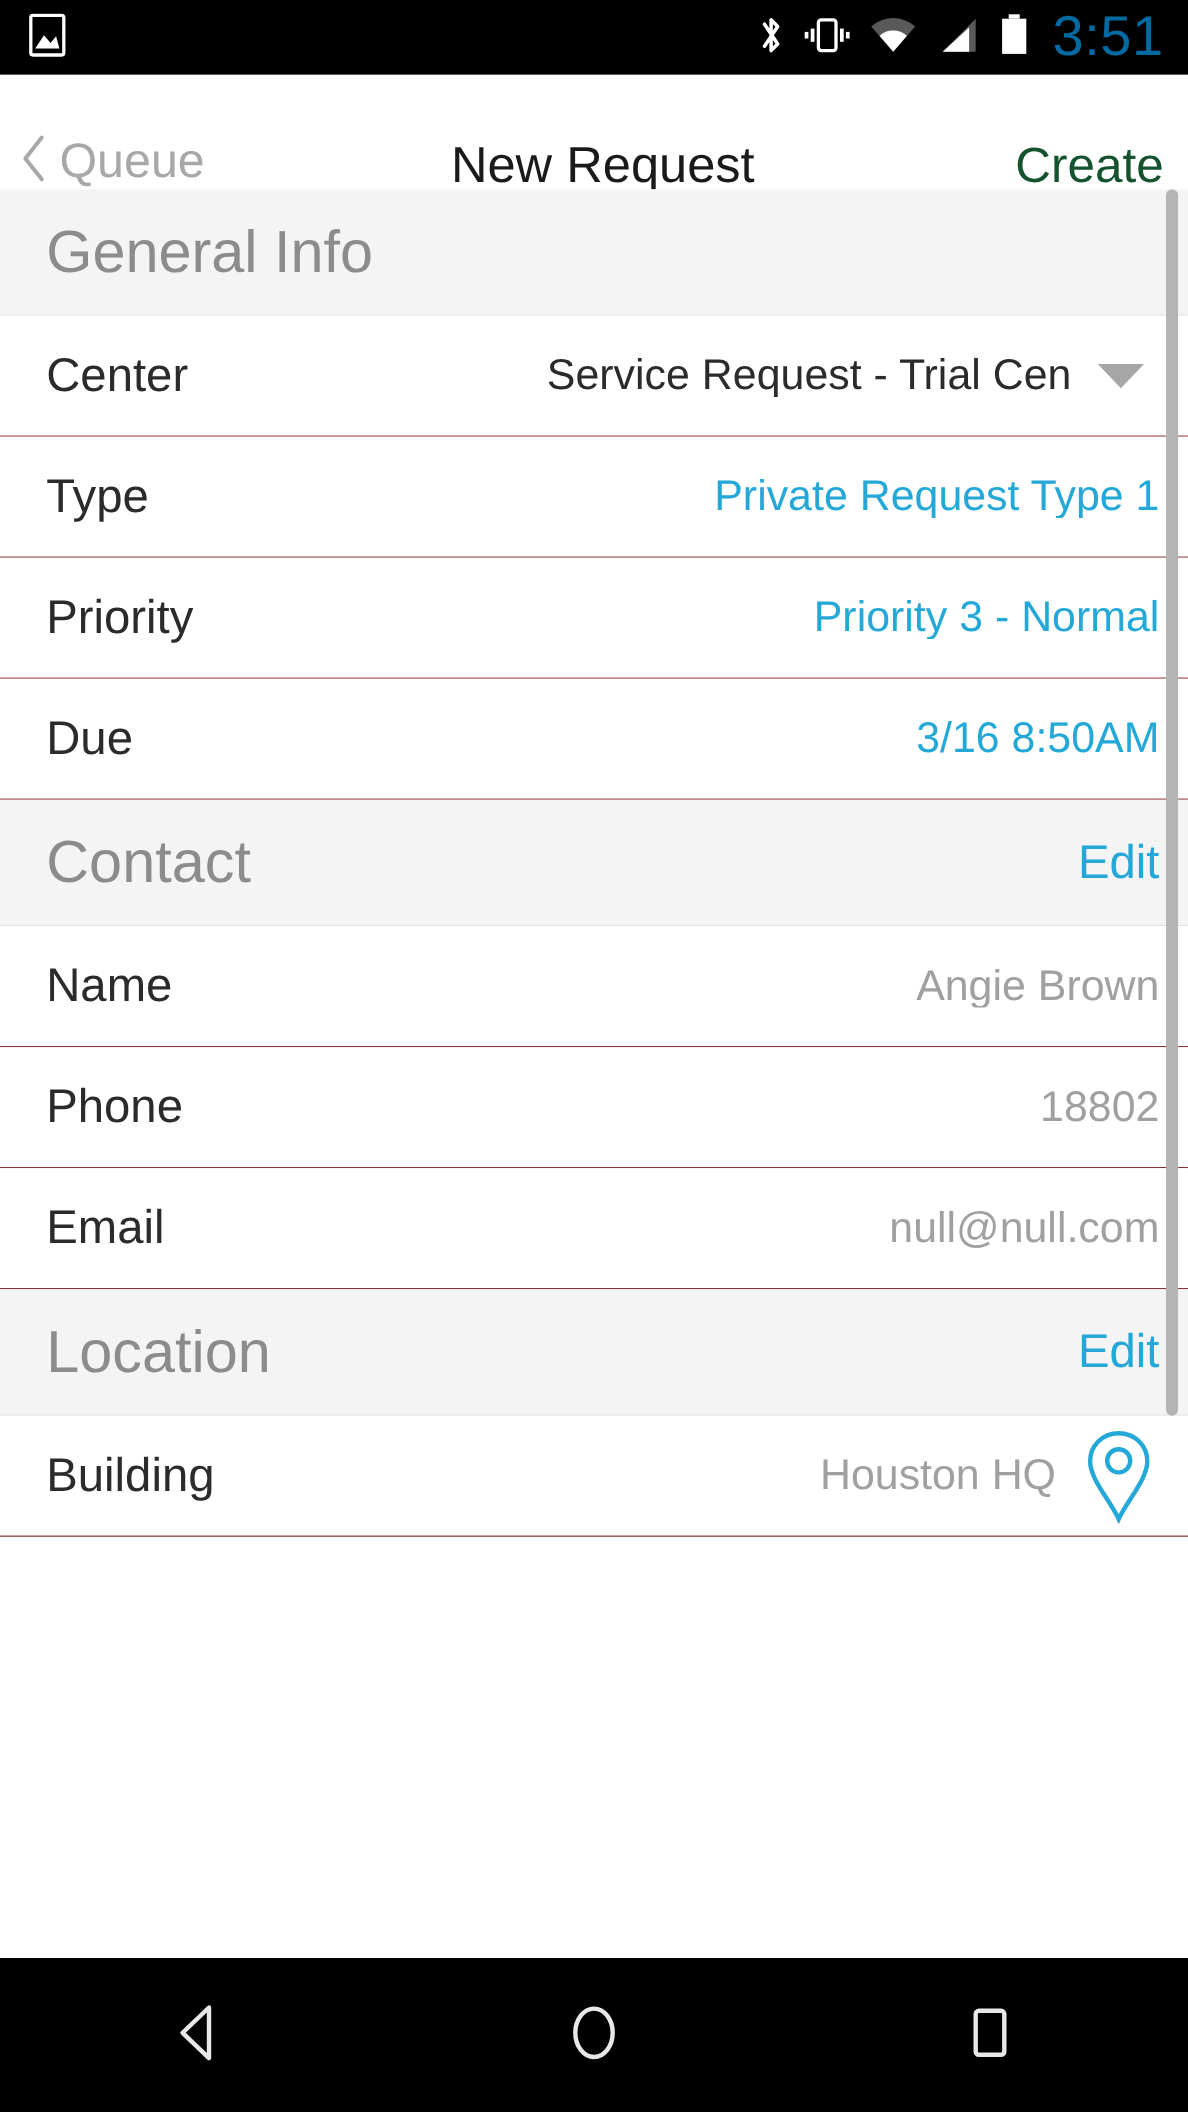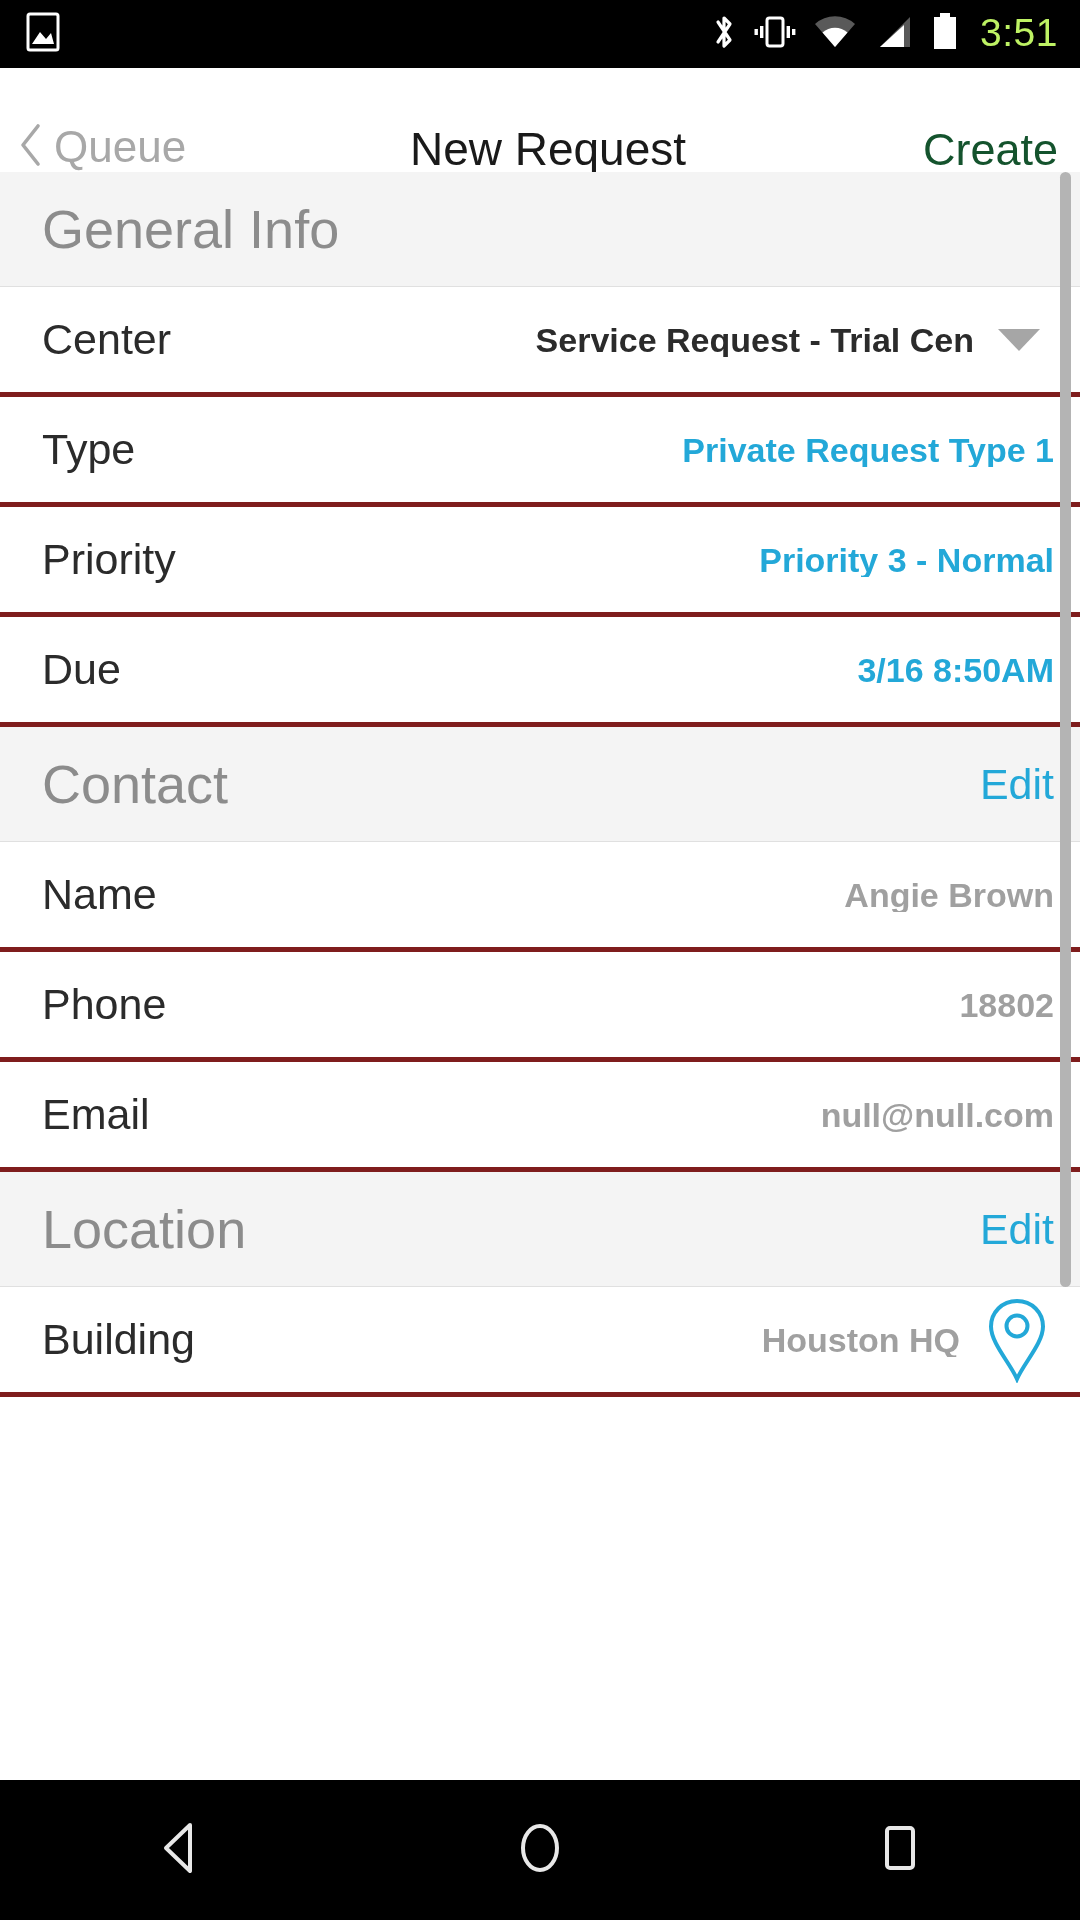--- a/index.html
+++ b/index.html
@@ -13,21 +13,21 @@
 
   
   .statusbar {
     position:absolute; left:0; top:0; width:1080px; height:68px;
     background:#000; display:flex; align-items:center;
     padding:0 22px 0 26px;
   }
   .sb-left { display:flex; align-items:center; }
   .sb-right { margin-left:auto; display:flex; align-items:center; gap:17px; }
   .sb-time {
-    color:#bef264; font-size:39px; letter-spacing:0.5px;
+    color:#0369a1; font-size:51px; letter-spacing:0.5px;
     font-family:"Liberation Sans", sans-serif; line-height:1;
     padding-left:4px; padding-bottom:3px;
   }
 
   
   .navbar {
     position:absolute; left:0; top:68px; width:1080px; height:104px;
     background:#ffffff; display:flex; align-items:flex-end;
   }
   .nav-back {
@@ -54,28 +54,28 @@
     border-bottom:1px solid #e0e0e0;
     display:flex; align-items:center;
     padding:0 26px 0 42px;
   }
   .section-title { font-size:54px; color:#8c8c8c; line-height:1; }
   .section-action {
     margin-left:auto; font-size:43px; color:#23a8d8; line-height:1;text-align:right;
   }
   .row {
     height:110px; background:#ffffff;
-    border-bottom:5px solid #7f1d1d;
+    border-bottom:1px solid #7f1d1d;
     display:flex; align-items:center;
     padding:0 26px 0 42px;
   }
   .row-label { font-size:43px; color:#2b2b2b; line-height:1; white-space:nowrap; }
   .row-value {
-    margin-left:auto; font-size:34px; line-height:1;
-    white-space:nowrap; overflow:hidden;font-weight:bold;
+    margin-left:auto; font-size:39px; line-height:1;
+    white-space:nowrap; overflow:hidden;
   }
   .v-link { color:#23a8d8; }
   .v-muted { color:#a0a0a0; }
   .v-dark  { color:#2b2b2b; }
   .row-center .row-value {
     max-width:640px; text-overflow:clip; padding-right:12px;
   }
   .caret {
     width:0; height:0; margin-left:12px; margin-right:14px;
     border-left:21px solid transparent;

